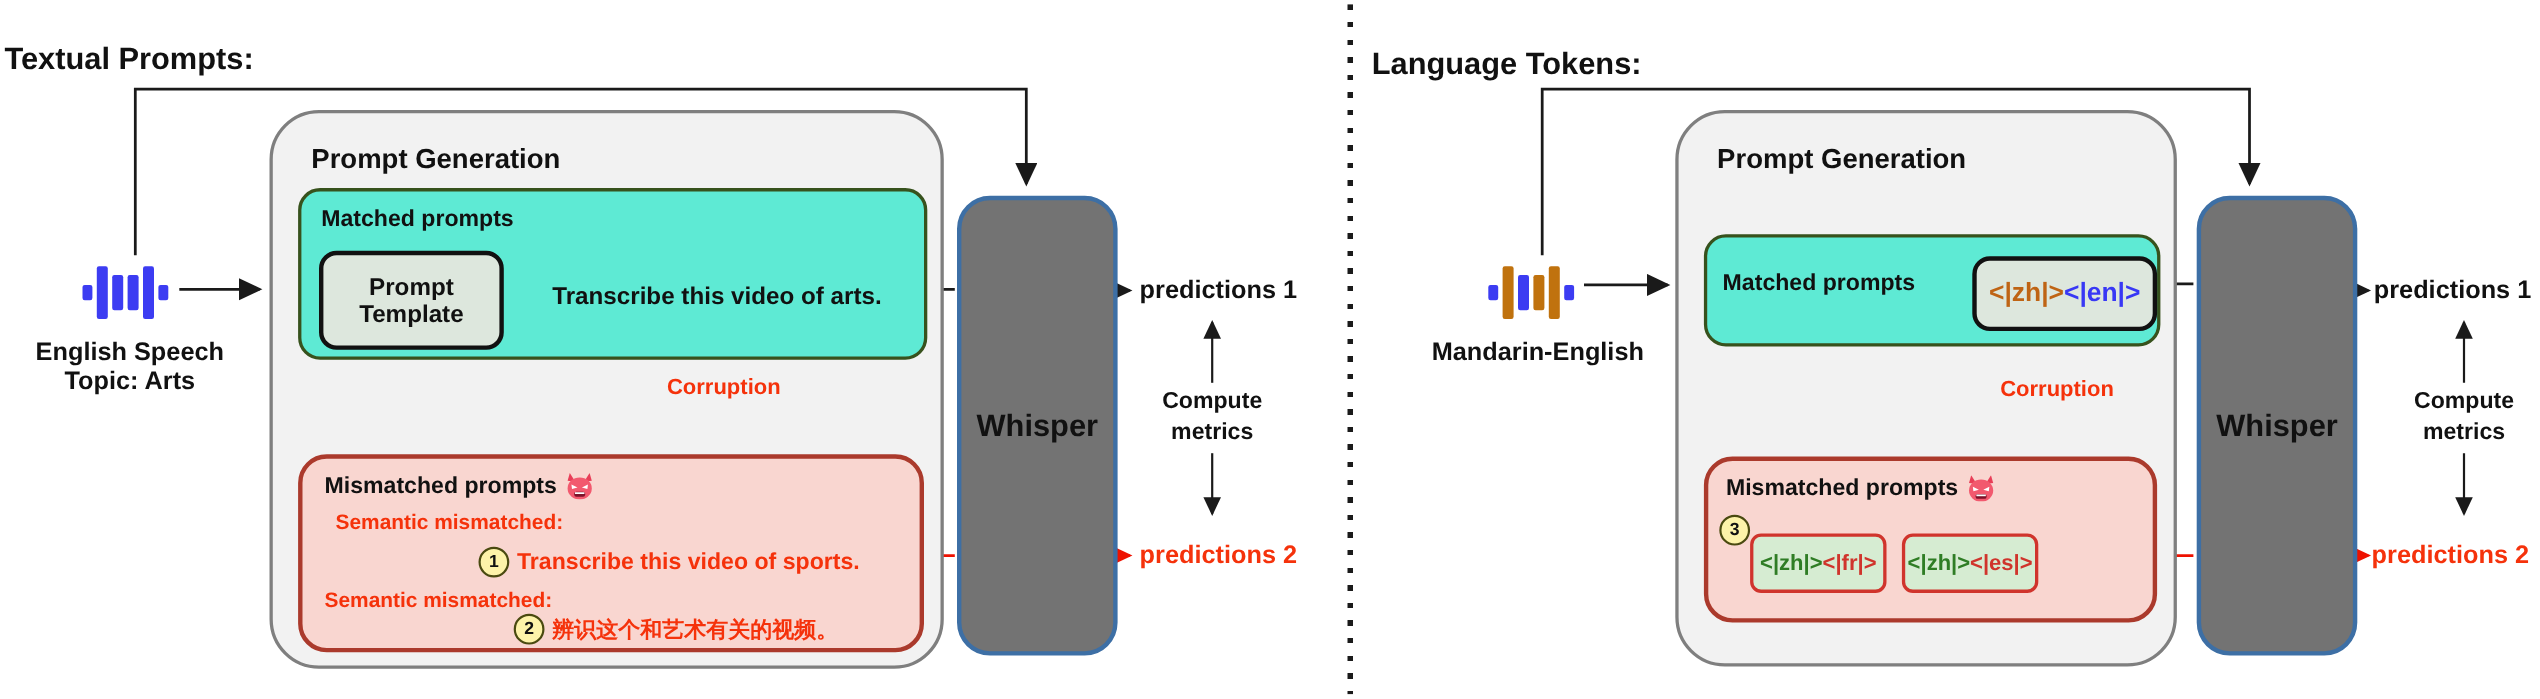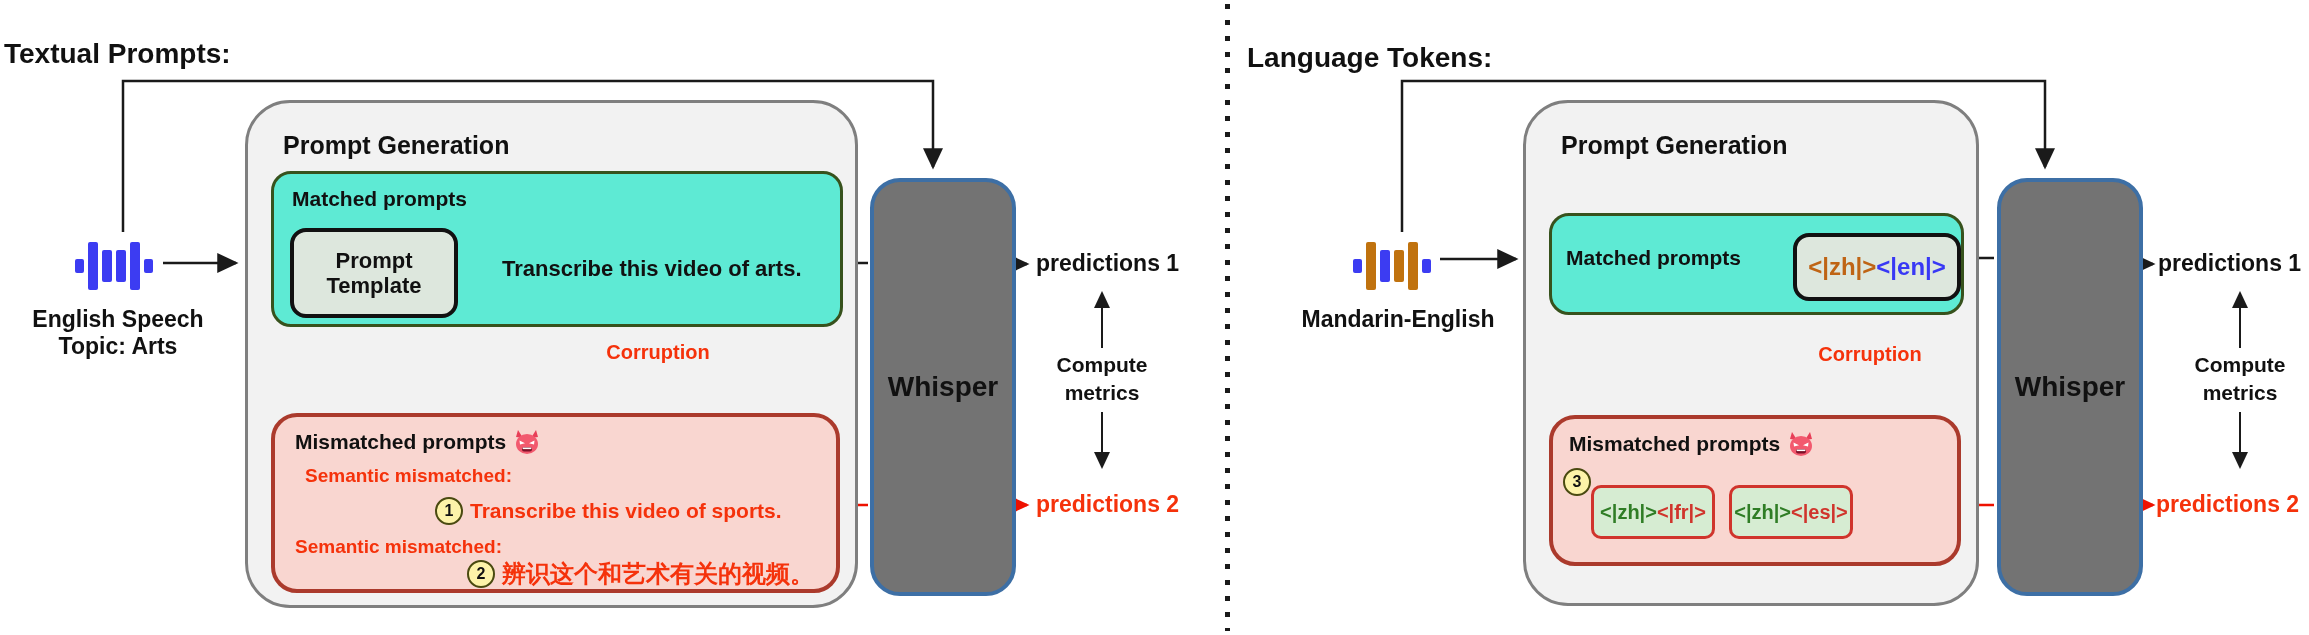--- a/index.html
+++ b/index.html
@@ -30,21 +30,21 @@
   .template{
     background:#dde7dd;border:4px solid #111;border-radius:16px;
     display:flex;flex-direction:column;align-items:center;justify-content:center;
     font-size:22px;line-height:25px;text-align:center;
   }
   .prompt-text{font-size:22px;line-height:26px;}
   .corruption{font-size:20px;color:#f5320b;text-align:center;}
   .mismatched{background:#f9d6d0;border:4px solid #ab3a2c;border-radius:26px;}
   .red-label{font-size:19px;color:#f5320b;}
   .red-item{font-size:21px;color:#f5320b;display:flex;align-items:center;}
-  .red-item .cn{font-size:24px;}
+  .red-item .cn{font-size:20px;}
   .circle-num{
     display:inline-flex;align-items:center;justify-content:center;
     width:24px;height:24px;border-radius:50%;flex:0 0 24px;
     background:#fdf3a9;border:2px solid #4a4a10;color:#111;font-size:16px;margin-right:7px;
   }
   .whisper{
     background:#737373;border:4px solid #3d6fa5;border-radius:30px;
     display:flex;align-items:center;justify-content:center;font-size:28px;color:#111;
   }
   .pred{font-size:23px;white-space:nowrap;}

